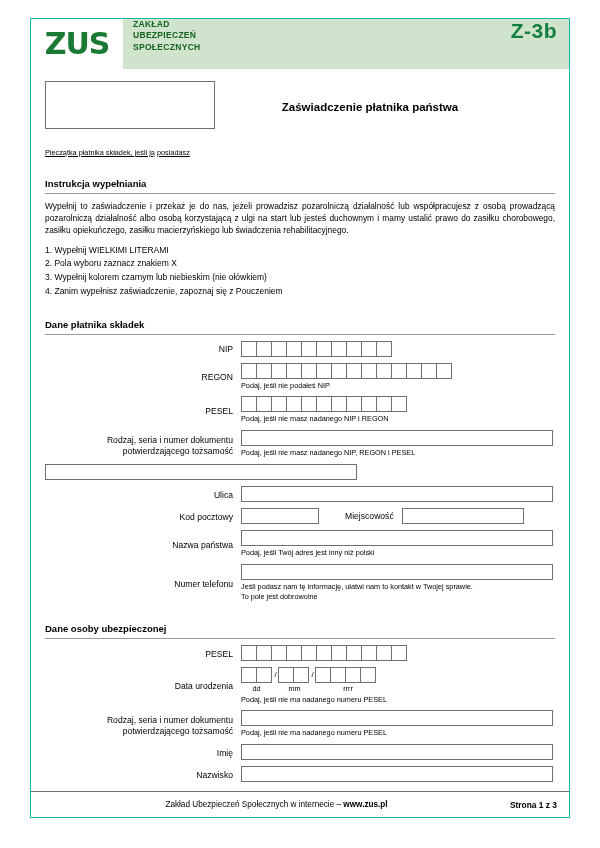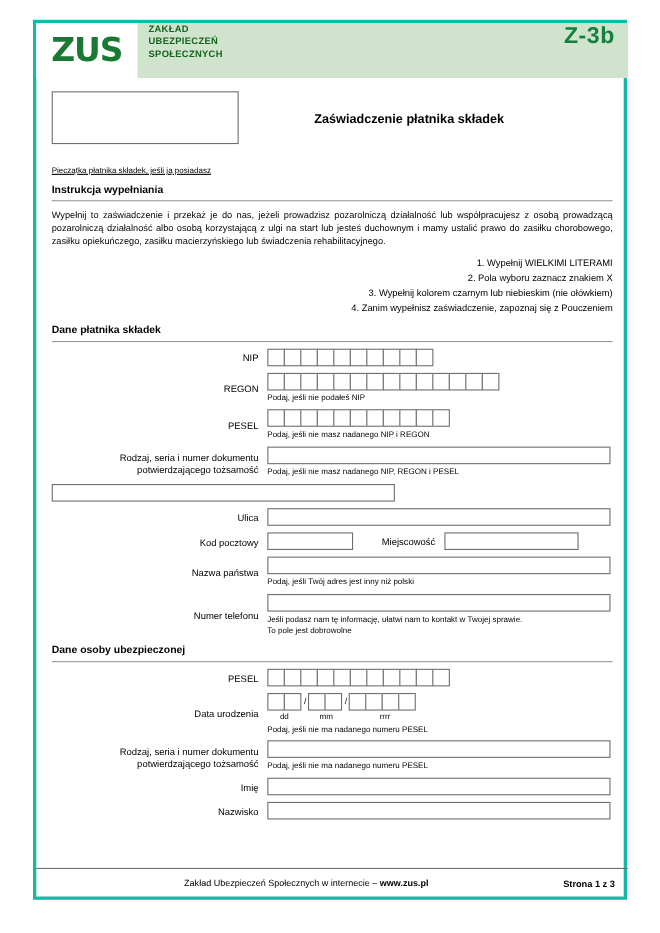--- a/index.html
+++ b/index.html
@@ -19,21 +19,21 @@
     background: #fff;
     box-sizing: border-box;
     overflow: hidden;
   }
   .sheet {
     position: absolute;
     left: 30px;
     top: 18px;
     width: 540px;
     height: 800px;
-    border: 3px solid #14b8a6;
+    border: 1px solid #14b8a6;
     box-sizing: border-box;
   }
   
   .header {
     position: absolute;
     left: 0; top: 0;
     width: 538px;
     height: 50px;
     display: flex;
     align-items: stretch;
@@ -104,39 +104,39 @@
     flex: 1;
     text-align: center;
     font-size: 11.5px;
     font-weight: bold;
     padding-top: 20px;
     padding-right: 30px;
   }
   .section-head {
     font-size: 9.5px;
     font-weight: bold;
-    margin-top: 8px;
+    margin-top: 21px;
     margin-bottom: 4px;
   }
   .rule {
     border-bottom: 1px solid #9a9a9a;
     margin-bottom: 6px;
   }
   .intro {
     font-size: 8.4px;
     line-height: 1.45;
     text-align: justify;
     margin-bottom: 7px;
   }
   .steps {
     font-size: 8.5px;
     line-height: 1.5;
     margin: 0 0 2px 0;
   }
-  .steps div { margin-bottom: 1px; text-align: right; }
+  .steps div { margin-bottom: 1px; }
   
   .field-row {
     display: flex;
     align-items: center;
     margin-top: 6px;
   }
   .field-label {
     width: 196px;
     text-align: right;
     font-size: 8.6px;
@@ -236,21 +236,21 @@
       </div>
     </div>
 
     <div class="body">
 
       <div class="stamp-row">
         <div>
           <div class="stamp-box"></div>
           <div class="stamp-caption">Pieczątka płatnika składek, jeśli ją posiadasz</div>
         </div>
-        <div class="doc-title">Zaświadczenie płatnika składek</div>
+        <div class="doc-title">Zaświadczenie płatnika państwa</div>
       </div>
 
       <div class="section-head">Instrukcja wypełniania</div>
       <div class="rule"></div>
       <div class="intro">Wypełnij to zaświadczenie i przekaż je do nas, jeżeli prowadzisz pozarolniczą działalność lub współpracujesz z osobą prowadzącą pozarolniczą działalność albo osobą korzystającą z ulgi na start lub jesteś duchownym i mamy ustalić prawo do zasiłku chorobowego, zasiłku opiekuńczego, zasiłku macierzyńskiego lub świadczenia rehabilitacyjnego.</div>
       <div class="steps">
         <div>1. Wypełnij WIELKIMI LITERAMI</div>
         <div>2. Pola wyboru zaznacz znakiem X</div>
         <div>3. Wypełnij kolorem czarnym lub niebieskim (nie ołówkiem)</div>
         <div>4. Zanim wypełnisz zaświadczenie, zapoznaj się z Pouczeniem</div>

